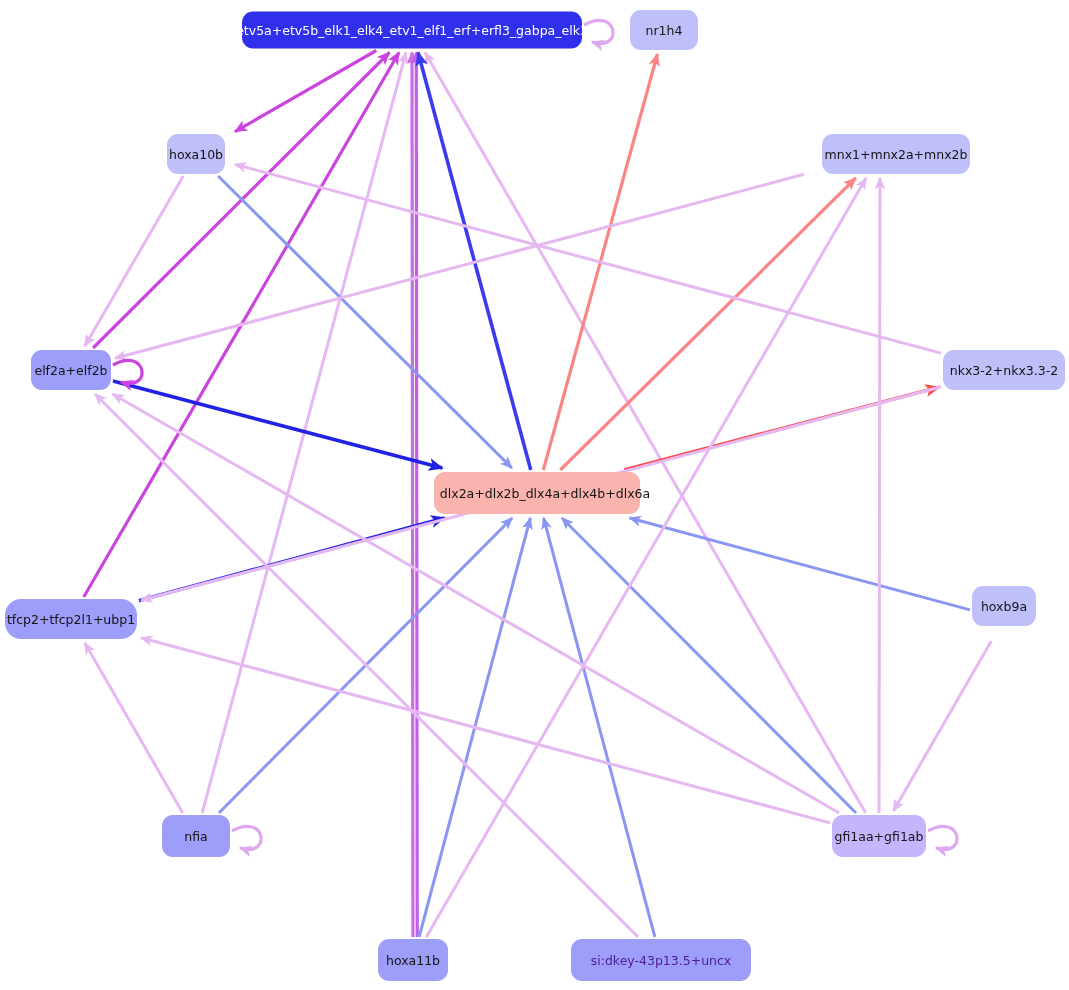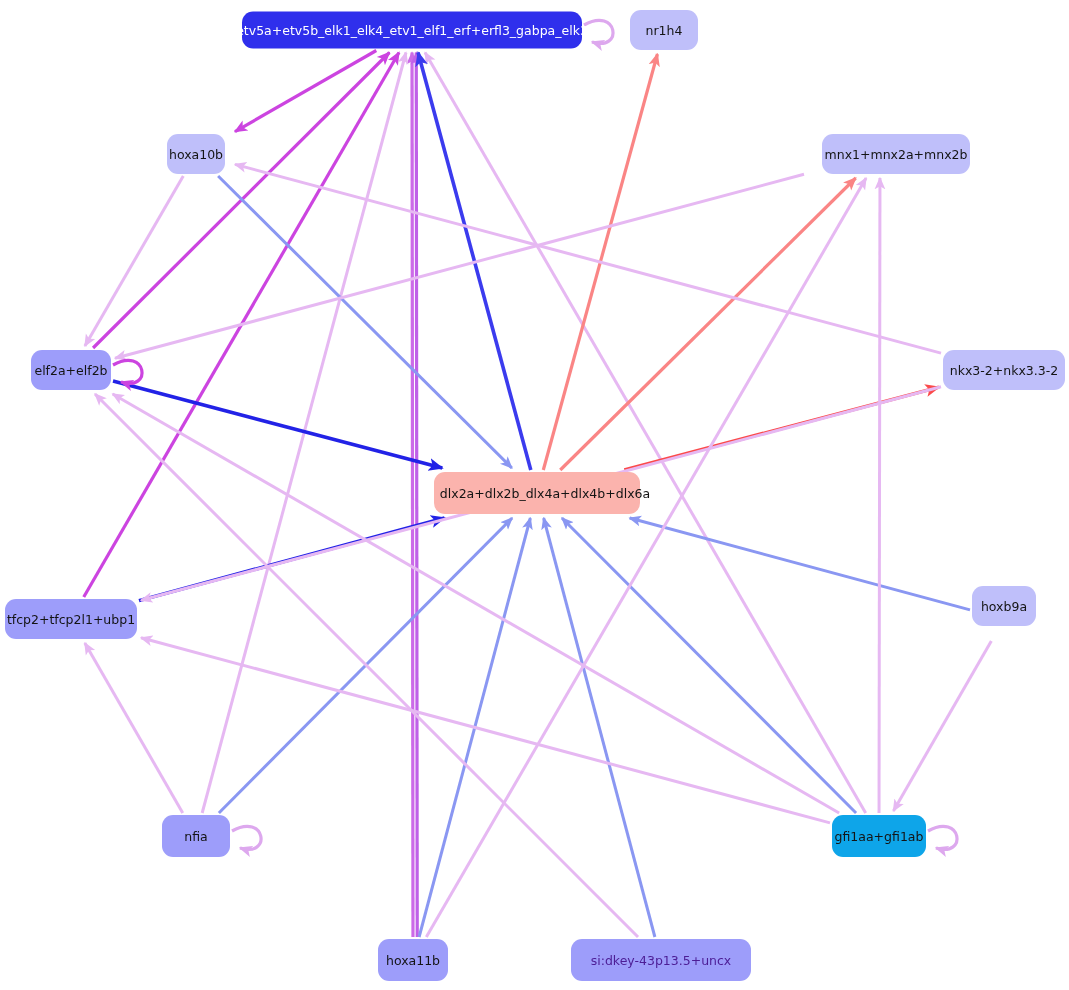--- a/index.html
+++ b/index.html
@@ -99,30 +99,30 @@
       </div>
       <div class="node" style="left: 71px; top: 370px; width: 80px; height: 40px; background: rgb(157, 157, 250); color: rgb(20, 20, 20); font-size: 12.5px;">
         <span class="lbl">elf2a+elf2b</span>
       </div>
       <div class="node" style="left: 1004px; top: 370px; width: 122px; height: 40px; background: rgb(191, 191, 250); color: rgb(20, 20, 20); font-size: 12.5px;">
         <span class="lbl">nkx3-2+nkx3.3-2</span>
       </div>
       <div class="node" style="left: 537px; top: 493px; width: 206px; height: 42px; background: rgb(251, 179, 173); color: rgb(20, 20, 20); font-size: 12.5px; padding-left: 16px;">
         <span class="lbl">dlx2a+dlx2b_dlx4a+dlx4b+dlx6a</span>
       </div>
-      <div class="node" style="left: 71px; top: 619px; width: 132px; height: 40px; background: rgb(157, 157, 250); color: rgb(20, 20, 20); font-size: 12.5px;">
+      <div class="node" style="left: 71px; top: 619px; width: 132px; height: 40px; background: rgb(157, 157, 250); color: rgb(20, 20, 20); font-size: 12.5px; border-radius: 16px;">
         <span class="lbl">tfcp2+tfcp2l1+ubp1</span>
       </div>
       <div class="node" style="left: 1004px; top: 606px; width: 64px; height: 40px; background: rgb(191, 191, 250); color: rgb(20, 20, 20); font-size: 12.5px;">
         <span class="lbl">hoxb9a</span>
       </div>
       <div class="node" style="left: 196px; top: 836px; width: 68px; height: 42px; background: rgb(157, 157, 250); color: rgb(20, 20, 20); font-size: 12.5px;">
         <span class="lbl">nfia</span>
       </div>
-      <div class="node" style="left: 879px; top: 836px; width: 94px; height: 42px; background: #0ea5e9; color: rgb(20, 20, 20); font-size: 12.5px;">
+      <div class="node" style="left: 879px; top: 836px; width: 94px; height: 42px; background: #c4b5fd; color: rgb(20, 20, 20); font-size: 12.5px;">
         <span class="lbl">gfi1aa+gfi1ab</span>
       </div>
       <div class="node" style="left: 413px; top: 960px; width: 70px; height: 42px; background: rgb(157, 157, 250); color: rgb(20, 20, 20); font-size: 12.5px;">
         <span class="lbl">hoxa11b</span>
       </div>
       <div class="node" style="left: 661px; top: 960px; width: 180px; height: 42px; background: rgb(157, 157, 250); color: #4c1d95; font-size: 12.5px;">
         <span class="lbl">si:dkey-43p13.5+uncx</span>
       </div>
     </div>
 </div>

